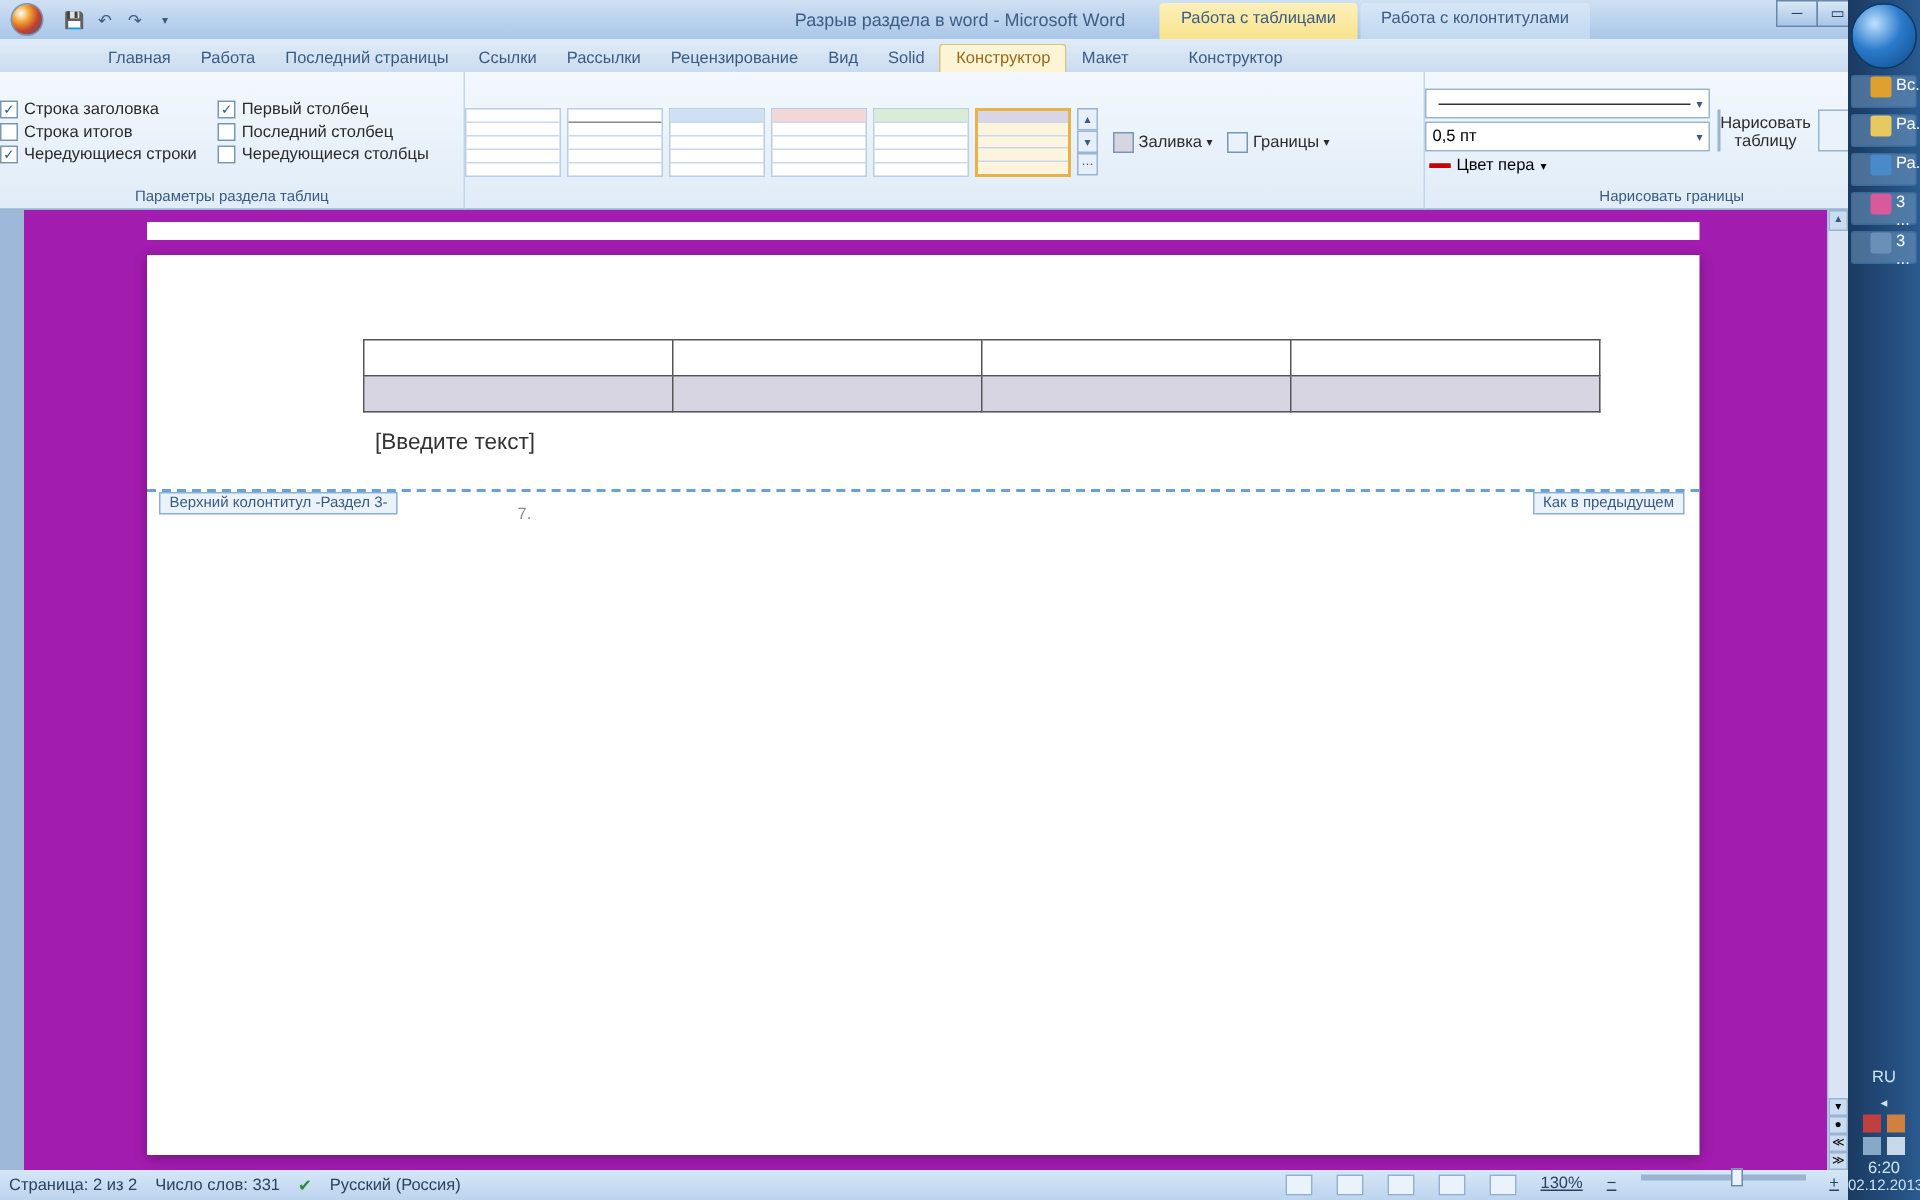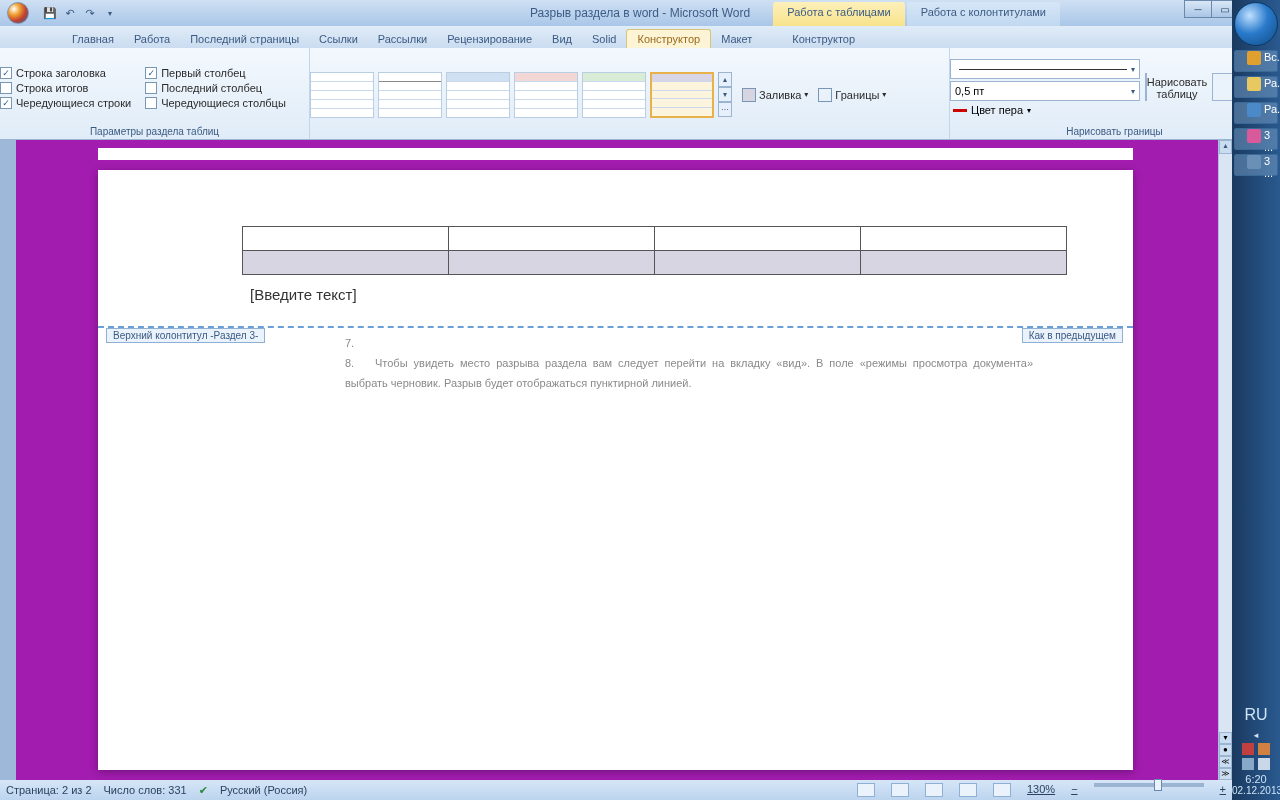--- a/index.html
+++ b/index.html
@@ -93,21 +93,21 @@
 .viewbtn { width:18px; height:14px; border:1px solid #8fb0d4; background:#eaf2fb; }
 .zoom-slider { width:110px; height:4px; background:#9ab4d2; position:relative; }
 .zoom-slider .thumb { position:absolute; left:55%; top:-4px; width:8px; height:12px; background:#eaf2fb; border:1px solid #6a88ab;}
 
 
 .winside { position:absolute; right:0; top:0; width:48px; height:100%; background:linear-gradient(90deg,#1a3a60,#2a5a90); display:flex; flex-direction:column; }
 .startorb { width:44px; height:44px; margin:2px auto; border-radius:50%; background:radial-gradient(circle at 35% 30%,#bfe1ff,#2a7acc 45%,#104a80); border:1px solid #0a3a66;}
 .taskitem { margin:2px 2px; height:22px; background:rgba(120,160,200,0.5); border:1px solid #3a6a9a; border-radius:2px; display:flex; align-items:flex-start; padding:0 12px; color:#fff; font-size:10px; gap:3px;}
 .taskitem .ti-ico { width:14px; height:14px; background:#e0a030; border-radius:2px; flex-shrink:0;}
 .tray { margin-top:auto; color:#cde3f7; text-align:center; padding:4px 0; }
-.tray .lang { font-size:16px; margin-bottom:6px;}
+.tray .lang { font-size:11px; margin-bottom:6px;}
 .tray .icons { display:flex; justify-content:center; gap:4px; margin:3px 0;}
 .tray .icons span { width:12px; height:12px; display:inline-block;}
 .tray .time { font-size:11px; }
 .tray .date { font-size:10px; }
 </style>
 </head>
 <body>
 
 <div class="titlebar">
   <div class="office-btn">
@@ -296,21 +296,20 @@
             <td></td>
           </tr>
     </tbody>
       </table>
     <div class="placeholder">[Введите текст]</div>
     <div class="hdr-divider"></div>
     <div class="hdr-tag left">Верхний колонтитул -Раздел 3-</div>
     <div class="hdr-tag right">Как в предыдущем</div>
     <div class="bodytext">
       <div><span class="num">7.</span></div>
-      <div style="text-align:justify;"><span class="num">8.</span><span>Чтобы увидеть место разрыва раздела вам следует перейти на вкладку «вид». В поле «режимы просмотра документа» выбрать черновик. Разрыв будет отображаться пунктирной линией.</span></div>
     </div>
   </div>
 </div>
 
 <div class="ruler-opt"></div>
 
 <div class="vscroll">
   <div class="btn">▴</div>
   <div class="track"></div>
   <div class="nav">

